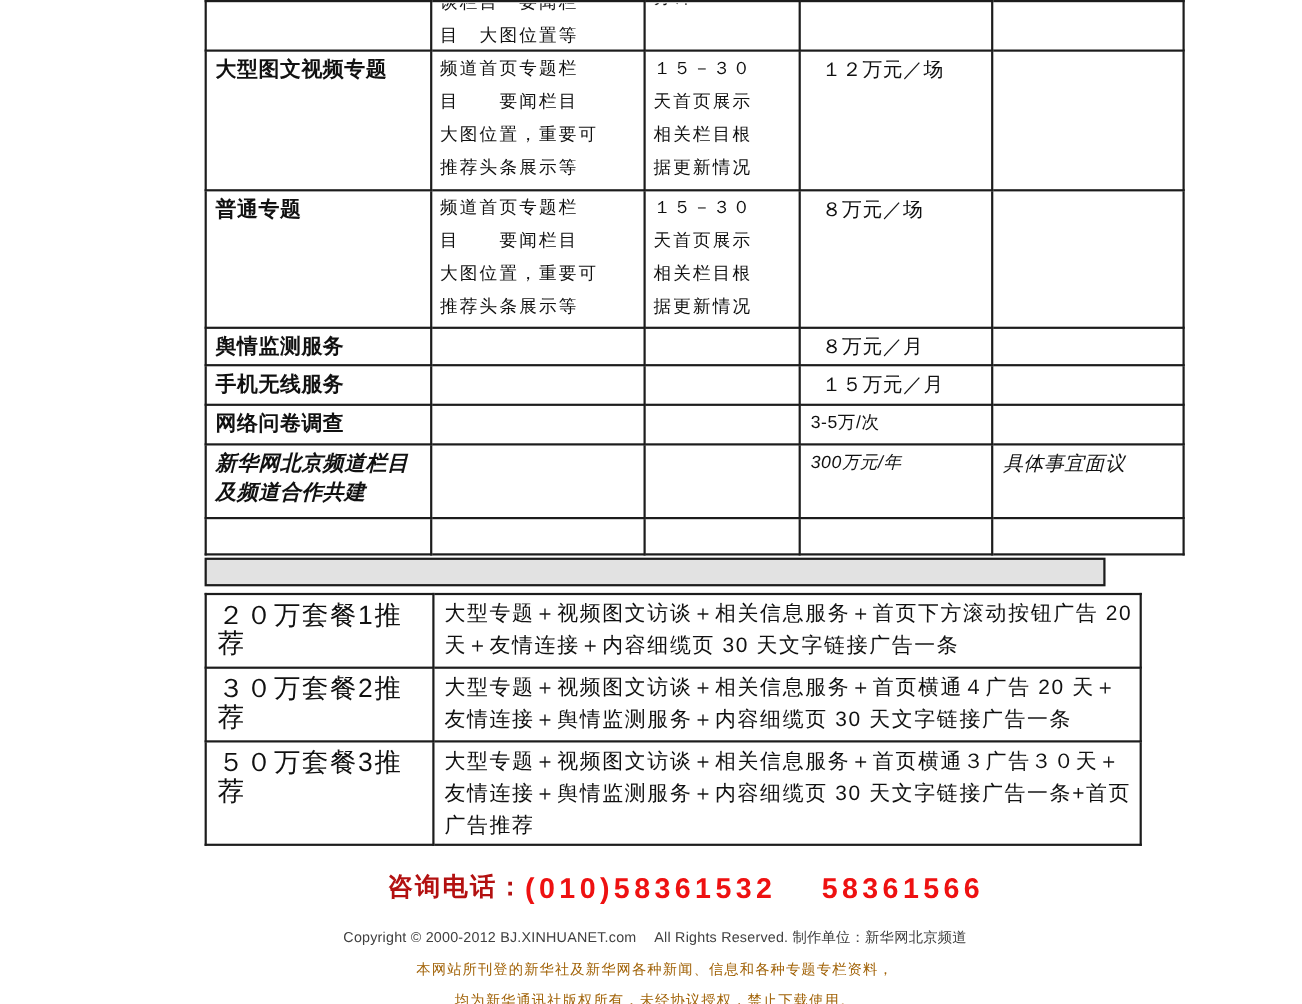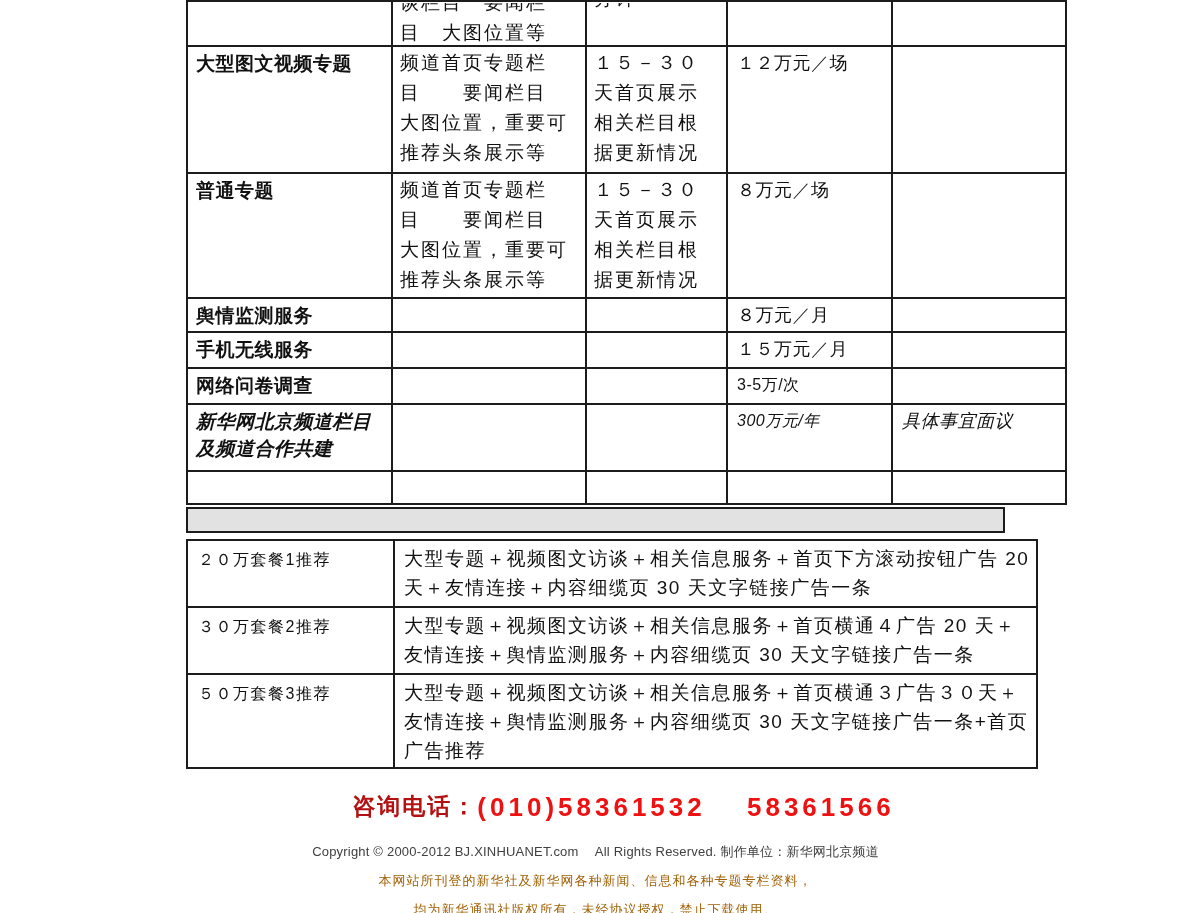--- a/index.html
+++ b/index.html
@@ -20,22 +20,22 @@
     width:819px;
   }
   table.main td{
     border:2px solid #1c1c1c;
     vertical-align:top;
     overflow:hidden;
     word-break:break-all;
   }
   .w1{width:193px}.w2{width:183px}.w3{width:130px}.w4{width:152px}.w5{width:161px}
   .c1{font-weight:bold;font-size:19px;padding:3px 2px 0 8px;letter-spacing:.5px;line-height:27px;}
-  .c2,.c3{font-size:19px;line-height:30px;white-space:pre-line;letter-spacing:2px;padding:1px 2px 0 7px;}
-  .c4{font-size:18px;padding:3px 2px 0 9px;letter-spacing:.5px;line-height:26px;}
+  .c2,.c3{font-size:16px;line-height:30px;white-space:pre-line;letter-spacing:2px;padding:1px 2px 0 7px;}
+  .c4{font-size:18px;padding:3px 2px 0 19px;letter-spacing:.5px;line-height:26px;}
   .c4-small{font-size:16px;padding:5px 2px 0 9px;line-height:22px;margin-top:37px;}
   .c5{font-size:18px;padding:4px 2px 0 9px;letter-spacing:.5px;}
   tr.r1 td{height:39px;}
   tr.r2 td{height:121px;}
   tr.r3 td{height:119px;}
   tr.r4 td{height:28px;}
   tr.r5 td{height:30px;border-radius:11px;}
   tr.r6 td{height:29px;}
   tr.r7 td{height:60px;font-style:italic;}
   tr.r8 td{height:27px;}
@@ -58,21 +58,21 @@
     border-collapse:collapse;
     table-layout:fixed;
     width:819px;
   }
   table.pkg td{
     border:2px solid #1c1c1c;
     vertical-align:top;
     word-break:break-all;
   }
   .pw1{width:193px}.pw2{width:626px}
-  .pkg-name{font-size:16px;padding:6px 2px 0 10px;letter-spacing:1.5px;line-height:26px;}
+  .pkg-name{font-size:24px;padding:6px 2px 0 10px;letter-spacing:1.5px;line-height:26px;}
   .pkg-desc{font-size:19px;padding:3px 6px 2px 9px;line-height:29px;letter-spacing:1.5px;}
   tr.p1 td{height:59px;}
   tr.p2 td{height:59px;border-radius:13px;}
   tr.p3 td{height:86px;}
 
   
   .footer{width:819px;text-align:center;}
   .phone{margin-top:21px;font-weight:bold;position:relative;left:28px;white-space:nowrap;}
   .phone-label{color:#b31111;font-size:23px;letter-spacing:2px;vertical-align:2px;}
   .phone-numbers{color:#ee1111;font-size:26px;letter-spacing:4px;}

